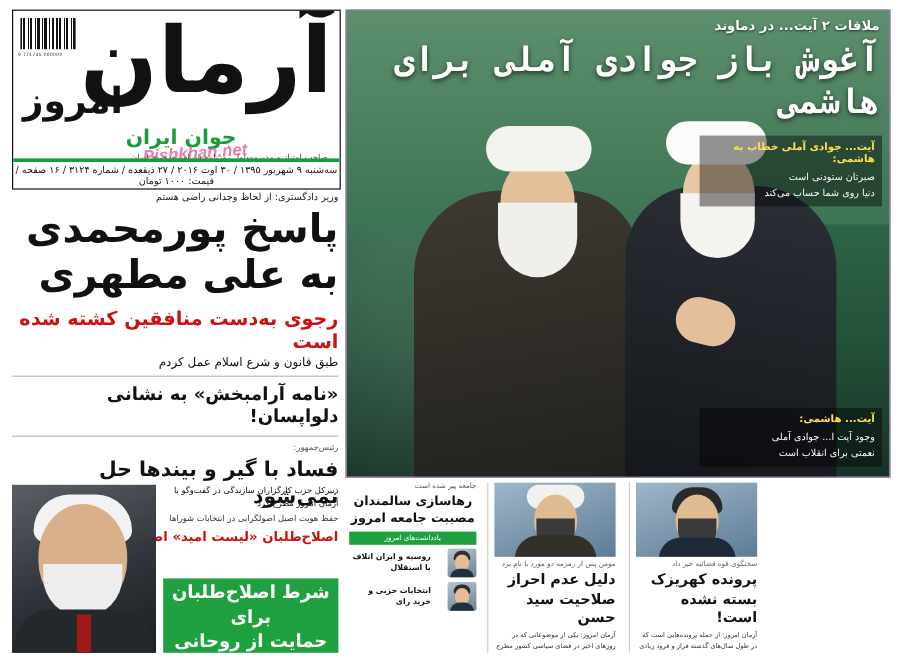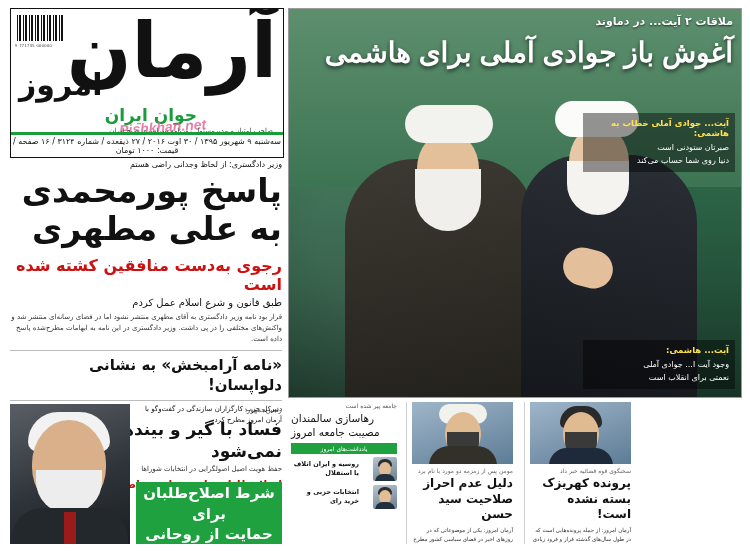--- a/index.html
+++ b/index.html
@@ -206,21 +206,21 @@
     background:#e3bf9b;transform:rotate(14deg);
   }
   .hero-top-label{
     position:absolute;right:8px;top:6px;
     font-family:"DejaVu Sans", sans-serif;
     color:#fff;font-size:11px;font-weight:bold;direction:rtl;
     text-shadow:0 1px 2px rgba(0,0,0,.7);
   }
   .hero-headline{
     position:absolute;right:8px;top:26px;width:436px;
-    font-family:Liberation Sans, sans-serif;
+    font-family:Liberation Mono, monospace;
     color:#fff;font-size:28px;font-weight:bold;direction:rtl;text-align:right;
     text-shadow:0 2px 4px rgba(0,0,0,.65);
     line-height:1.25;
   }
   .quote-box{
     position:absolute;right:6px;top:104px;width:152px;
     background:rgba(0,0,0,.42);
     padding:5px 6px;box-sizing:border-box;margin-left:16px;
   }
   .quote-title{
@@ -275,21 +275,21 @@
   
   .index-col{
     width:112px;height:142px;padding:0 3px;box-sizing:border-box;
   }
   .index-head{
     font-size:6px;color:#555;direction:rtl;text-align:right;
     font-family:"DejaVu Sans", sans-serif;margin-bottom:2px;
   }
   .index-title{
     font-family:"DejaVu Sans", sans-serif;
-    font-size:10.5px;font-weight:normal;color:#111;direction:rtl;text-align:left;line-height:1.35;
+    font-size:10.5px;font-weight:bold;color:#111;direction:rtl;text-align:center;line-height:1.35;
     margin-bottom:4px;
   }
   .index-bar{
     background:#1fa13f;color:#fff;font-size:6px;direction:rtl;text-align:center;
     padding:2px 0;font-family:"DejaVu Sans", sans-serif;margin-bottom:3px;
   }
   .index-item{
     display:flex;align-items:center;gap:14px;margin-bottom:4px;direction:rtl;
   }
   .index-thumb{
@@ -321,21 +321,20 @@
     <div class="masthead-rule"></div>
     <div class="masthead-date">سه‌شنبه ۹ شهریور ۱۳۹۵ / ۳۰ اوت ۲۰۱۶ / ۲۷ ذیقعده / شماره ۳۱۲۴ / ۱۶ صفحه / قیمت: ۱۰۰۰ تومان</div>
   </div>
 
   <div class="left-col">
     <div class="kicker">وزیر دادگستری: از لحاظ وجدانی راضی هستم</div>
     <div class="headline-main">پاسخ پورمحمدی</div>
     <div class="headline-main" style="margin-top:-8px">به علی مطهری</div>
     <div class="sub-red">رجوی به‌دست منافقین کشته شده است</div>
     <div class="sub-black">طبق قانون و شرع اسلام عمل کردم</div>
-    <div class="body-small">قرار بود نامه وزیر دادگستری به آقای مطهری منتشر نشود اما در فضای رسانه‌ای منتشر شد و واکنش‌های مختلفی را در پی داشت. وزیر دادگستری در این نامه به ابهامات مطرح‌شده پاسخ داده است.</div>
     <div class="hr-thin"></div>
     <div class="headline-quote">«نامه آرامبخش» به نشانی دلواپسان!</div>
     <div class="hr-thin"></div>
     <div class="label-rtl">رئیس‌جمهور:</div>
     <div class="headline-2">فساد با گیر و بیندها حل نمی‌شود</div>
     <div class="body-small">حفظ هویت اصیل اصولگرایی در انتخابات شورا‌ها</div>
     <div class="sub-red" style="font-size:11px;margin-top:3px">اصلاح‌طلبان «لیست امید» اصولگرا شدند!</div>
   </div>
 
   <div class="left-bottom">

